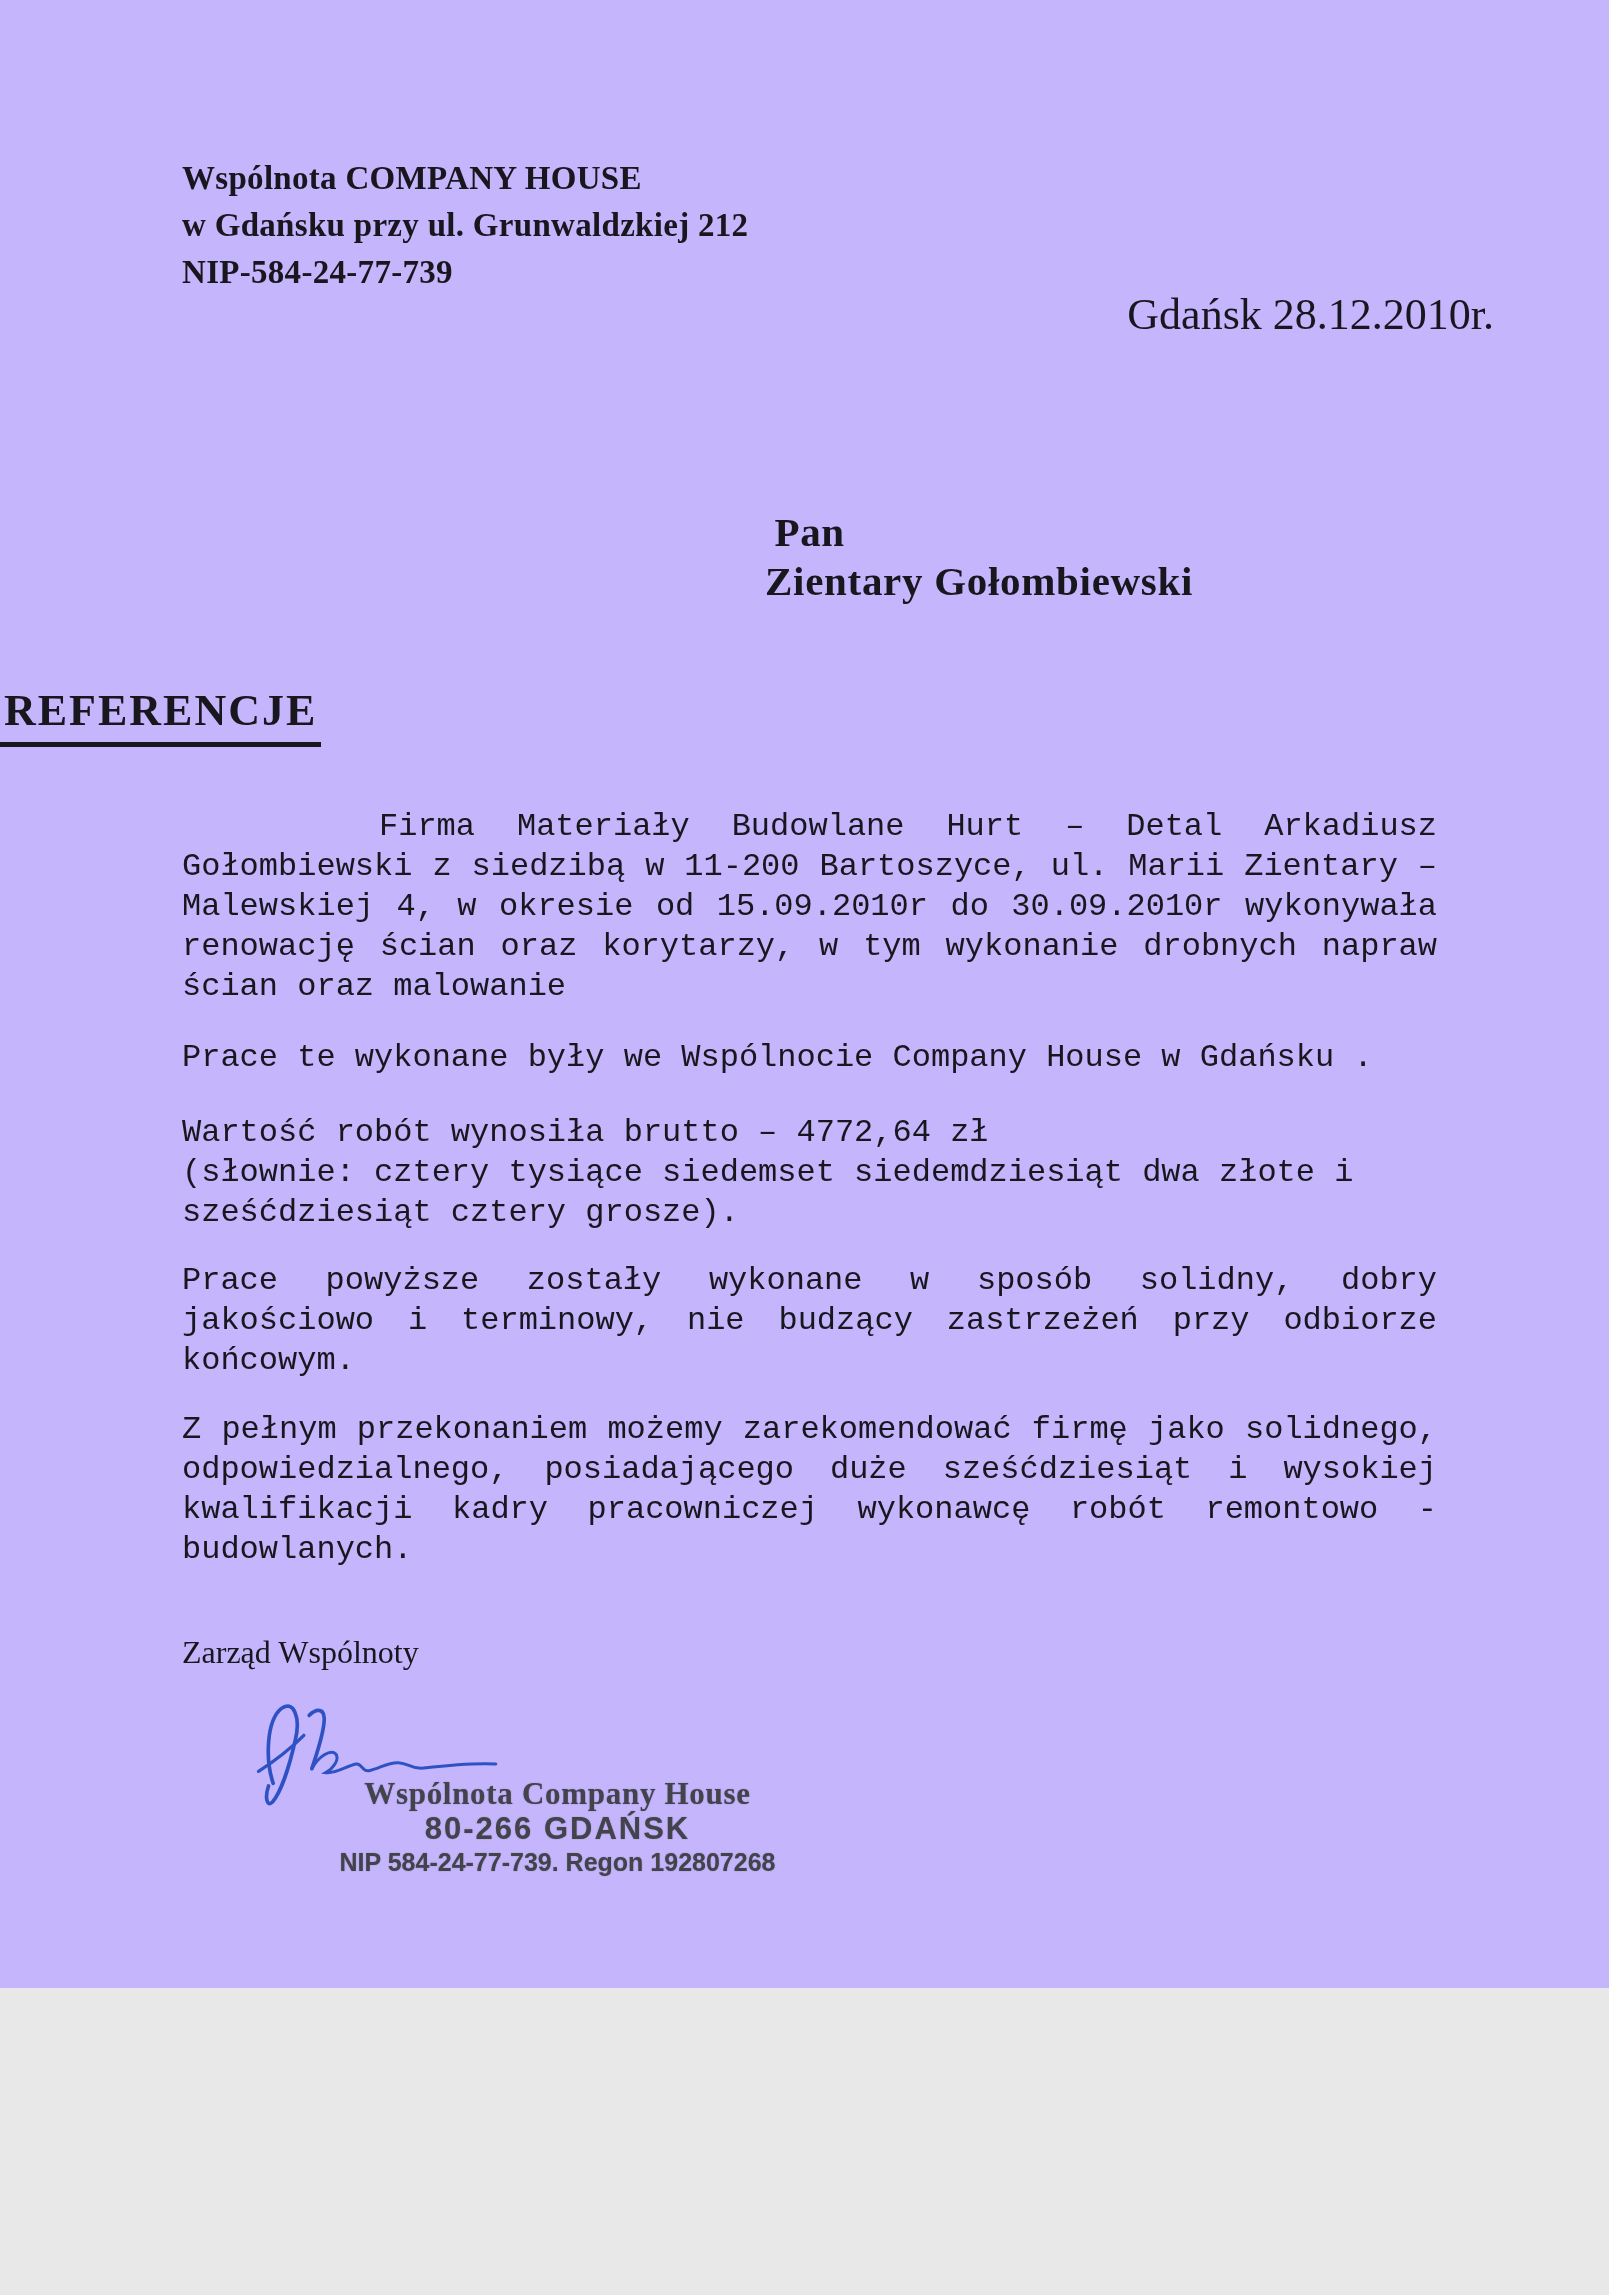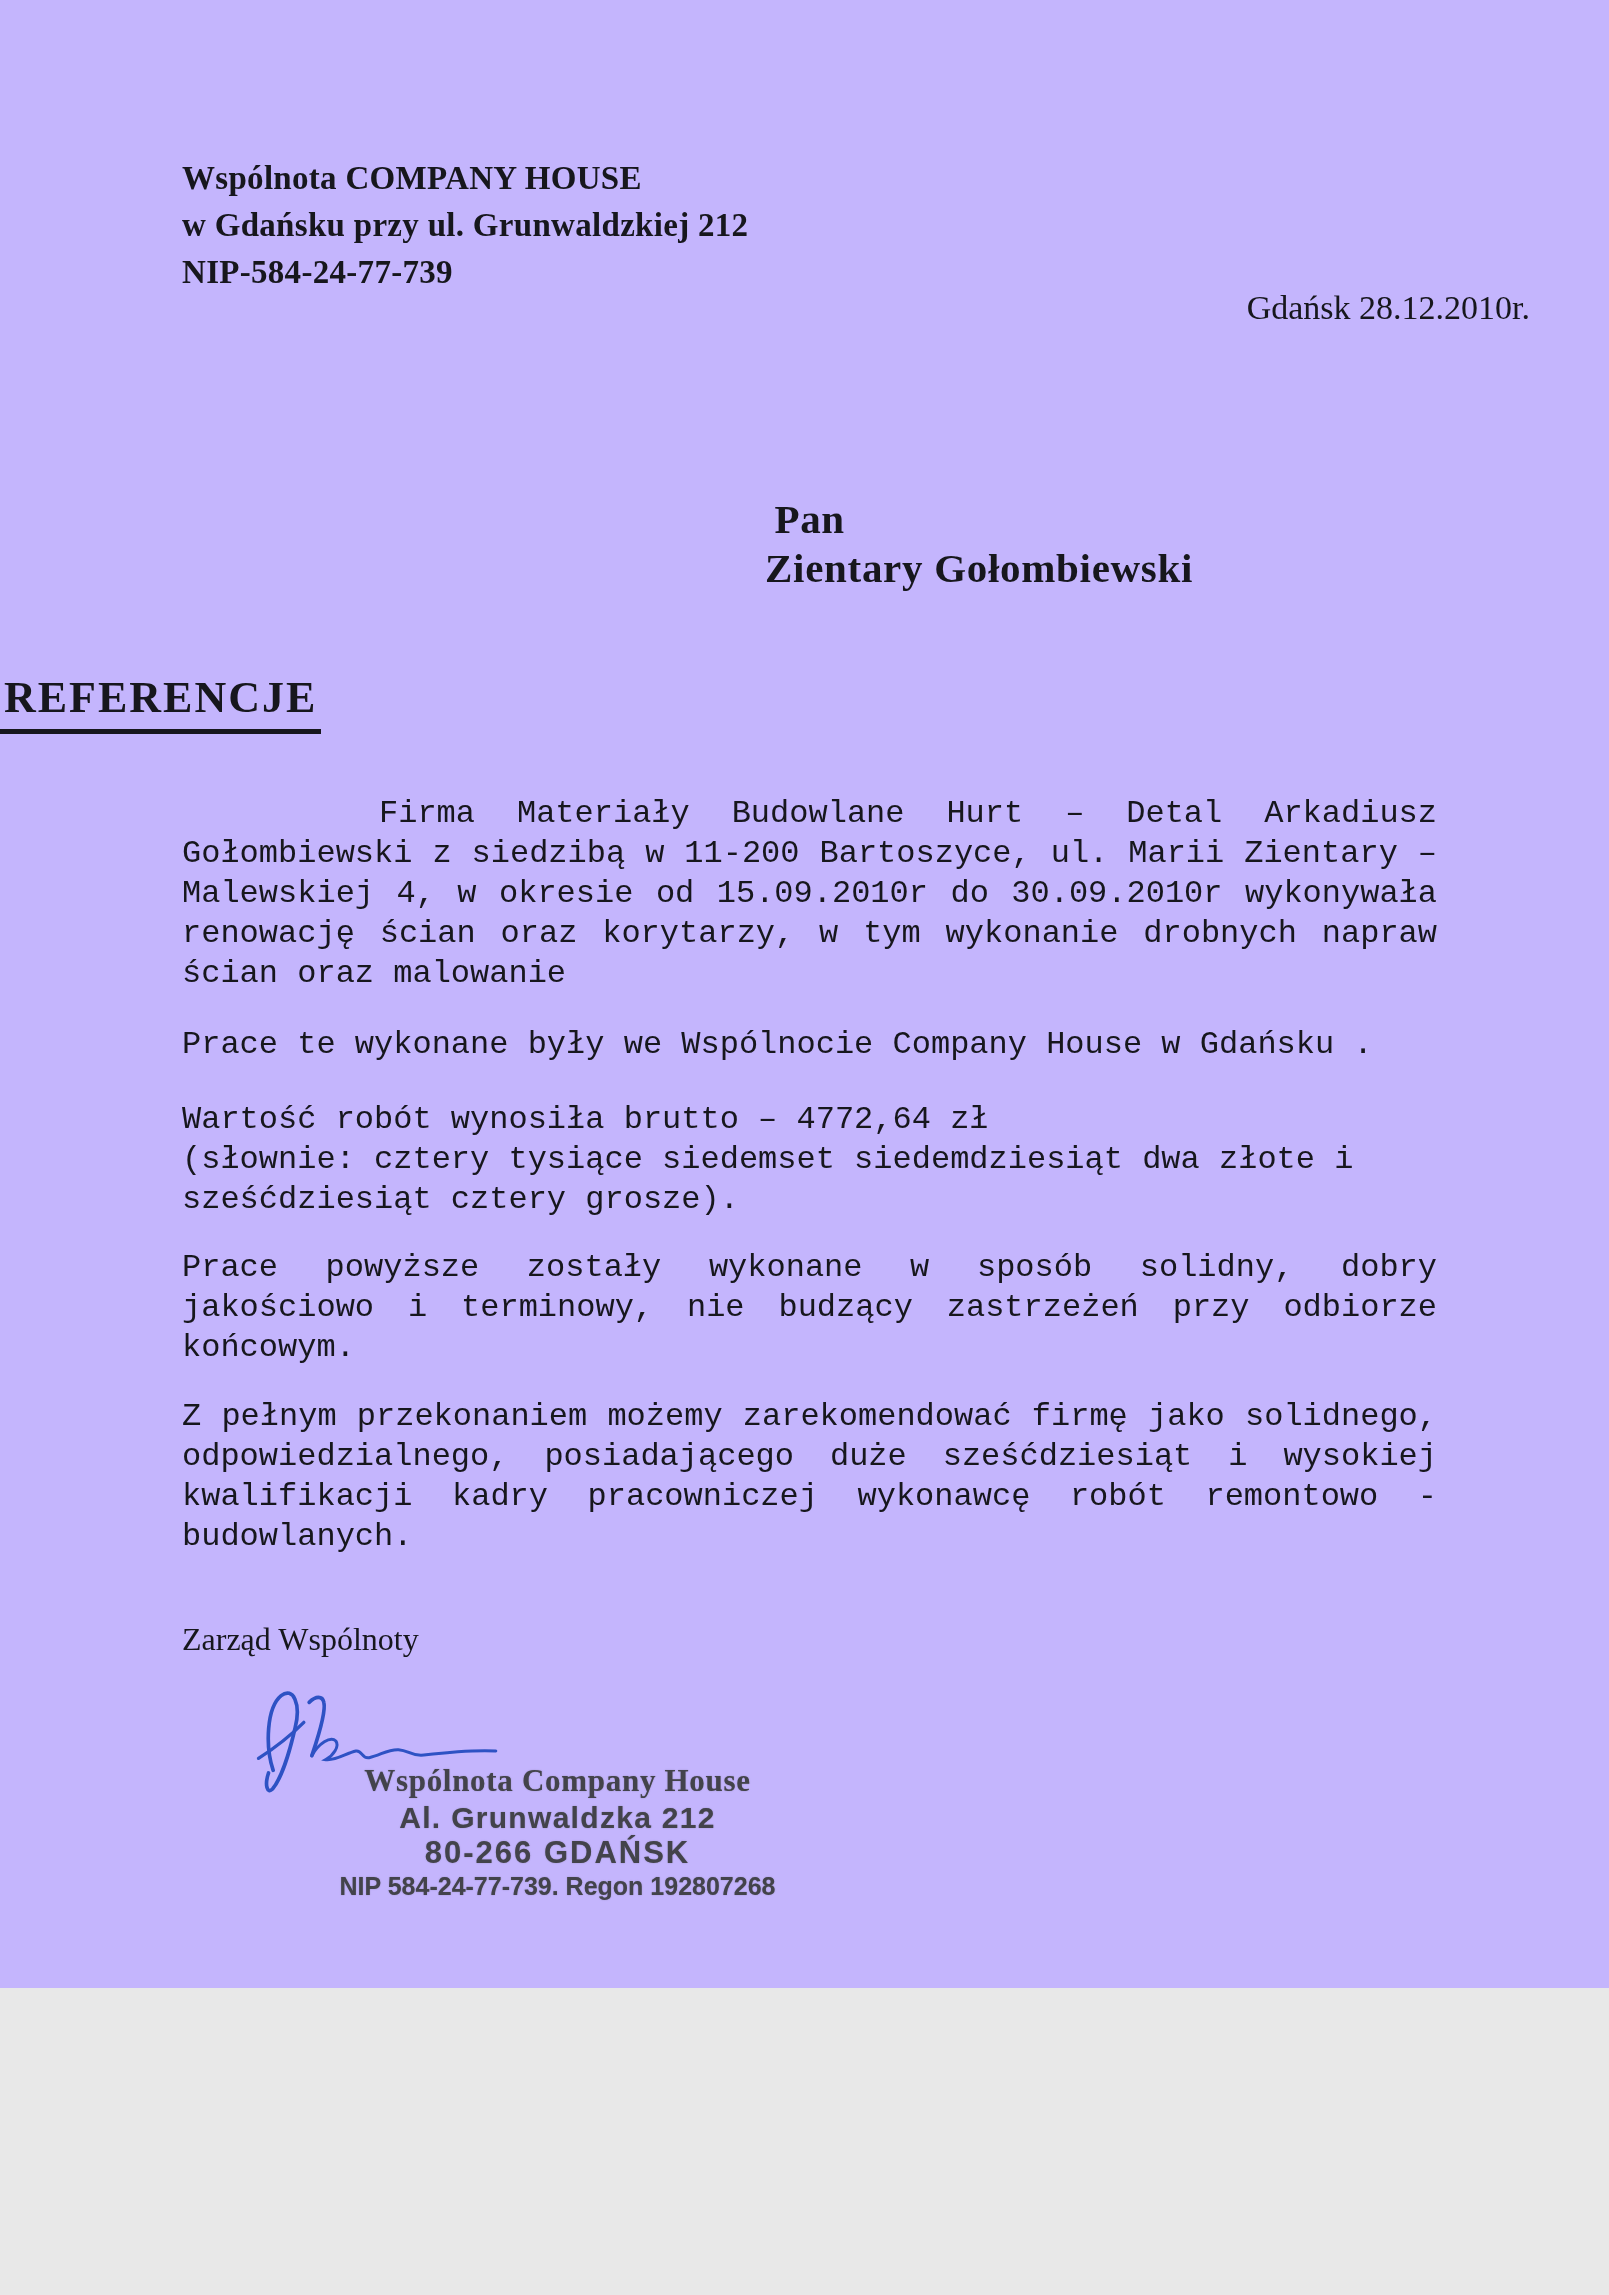--- a/index.html
+++ b/index.html
@@ -14,23 +14,23 @@
     overflow: hidden;
   }
   .sender {
     margin: 155px 0 0 182px;
     font-weight: 700;
     font-size: 33px;
     line-height: 47px;
     letter-spacing: 0.3px;
   }
   .dateline {
-    margin: -6.7px 80px 0 0;
+    margin: -6.7px 116px 0 0;
     text-align: right;
-    font-size: 34px;
+    font-size: 44px;
   }
   .recipient {
     margin: 168px 0 0 765px;
     font-weight: 700;
     font-size: 41px;
     line-height: 49px;
     letter-spacing: 0.7px;
   }
   .recipient .salutation { margin-left: 9.4px; }
   .title-row { margin-top: 79px; text-align: left; }
@@ -142,21 +142,20 @@
 
   <div class="sig-stamp">
     <svg class="signature-svg" width="281" height="120" viewBox="0 0 420 180" fill="none">
       <path d="M34,128 C22,92 24,34 46,16 C64,2 76,28 67,64 C58,104 45,142 33,156 C25,164 21,150 27,132" stroke="#2e52c4" stroke-width="5.5" stroke-linecap="round" fill="none"></path>
       <path d="M12,110 C34,96 60,76 80,56" stroke="#2e52c4" stroke-width="5" stroke-linecap="round" fill="none"></path>
       <path d="M88,26 C98,16 108,16 110,26 C114,42 98,88 92,106" stroke="#2e52c4" stroke-width="5.5" stroke-linecap="round" fill="none"></path>
       <path d="M92,106 C102,88 120,76 128,84 C134,92 124,106 113,112 C128,114 144,102 158,99 C168,97 166,111 178,109 C194,106 206,96 222,97 C238,98 240,107 260,105 C295,101 330,97 368,99" stroke="#2e52c4" stroke-width="4.5" stroke-linecap="round" fill="none"></path>
     </svg>
     <div class="stamp">
       <div class="stamp-l1">Wspólnota Company House</div>
-      <div class="stamp-l2">Al. Grunwaldzka 212</div>
       <div class="stamp-l3">80-266 GDAŃSK</div>
       <div class="stamp-l4">NIP 584-24-77-739. Regon 192807268</div>
     </div>
   </div>
 
   <div class="scan-line"></div>
   <div class="scan-line-2"></div>
 
 </div>
 

